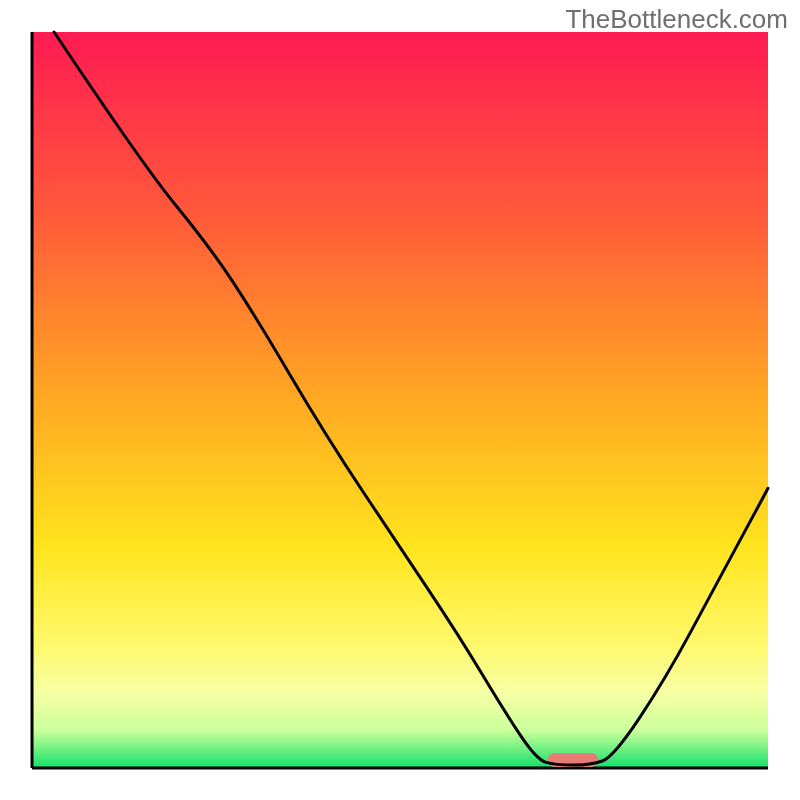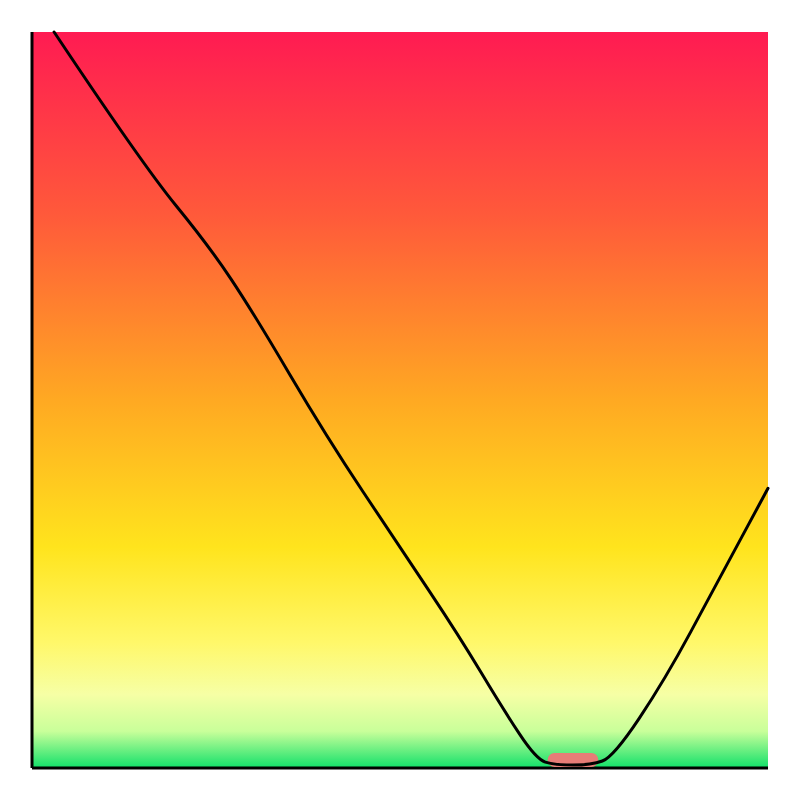--- a/index.html
+++ b/index.html
@@ -29,20 +29,21 @@
     position: absolute;
     left: 0;
     top: 0;
   }
 </style>
 </head>
 <body>
 
 <div class="chart-container">
 
+  <div class="watermark">TheBottleneck.com</div>
 
   <svg class="plot" width="800" height="800" viewBox="0 0 800 800">
     <defs>
       <linearGradient id="bg-grad" x1="0" y1="0" x2="0" y2="1">
           <stop offset="0%" stop-color="#ff1b52"></stop>
           <stop offset="25%" stop-color="#ff5a3a"></stop>
           <stop offset="50%" stop-color="#ffa922"></stop>
           <stop offset="70%" stop-color="#ffe41d"></stop>
           <stop offset="83%" stop-color="#fff86a"></stop>
           <stop offset="90%" stop-color="#f6ffa5"></stop>

